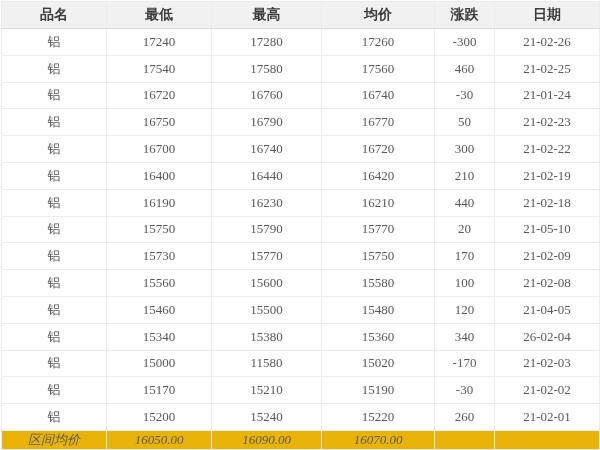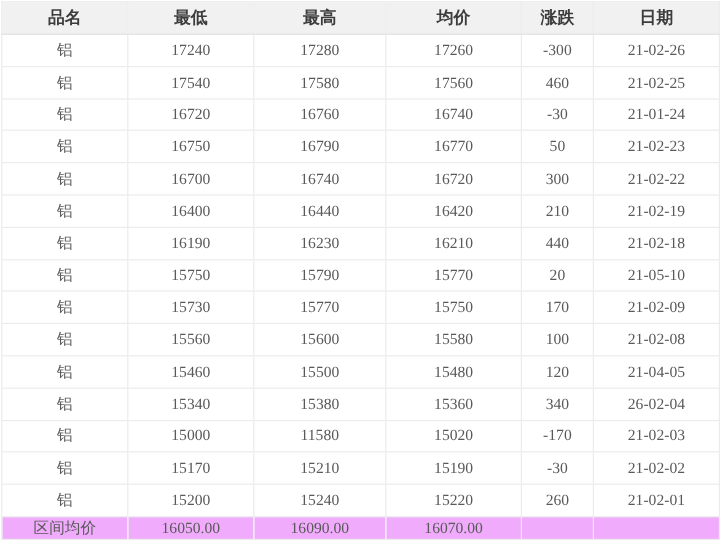--- a/index.html
+++ b/index.html
@@ -35,22 +35,23 @@
     color: #3c3c3c;
     font-weight: bold;
     font-size: 14px;
     height: 26px;
     border-bottom: 1px solid #e0e0e0;
   }
   .price-table tbody td {
     background: #ffffff;
   }
   .price-table tfoot td {
-    background: #f0abfc;
+    background: #eab308;
     color: #595959;
+    font-style: italic;
   }
 </style>
 </head>
 <body>
 
 <table class="price-table">
   <colgroup>
     <col style="width:105px">
     <col style="width:105px">
     <col style="width:110px">

